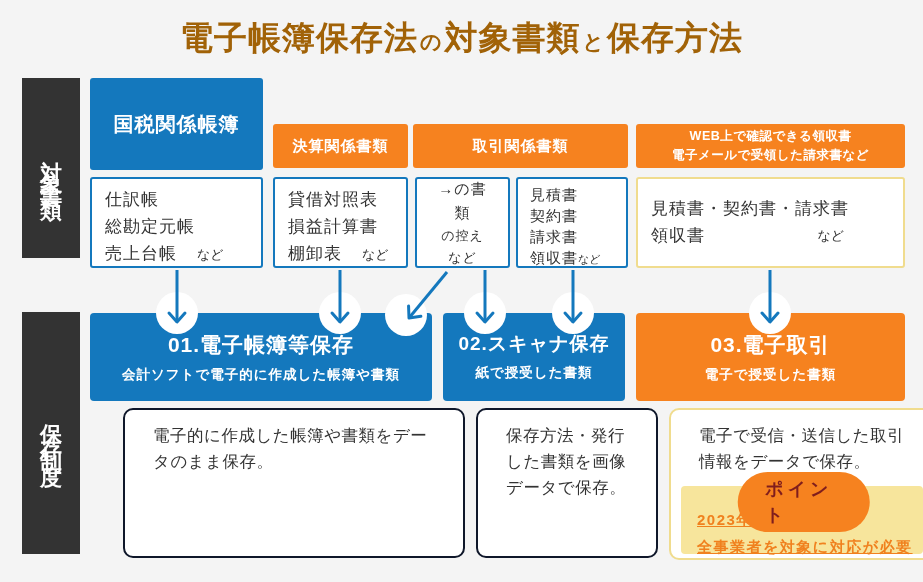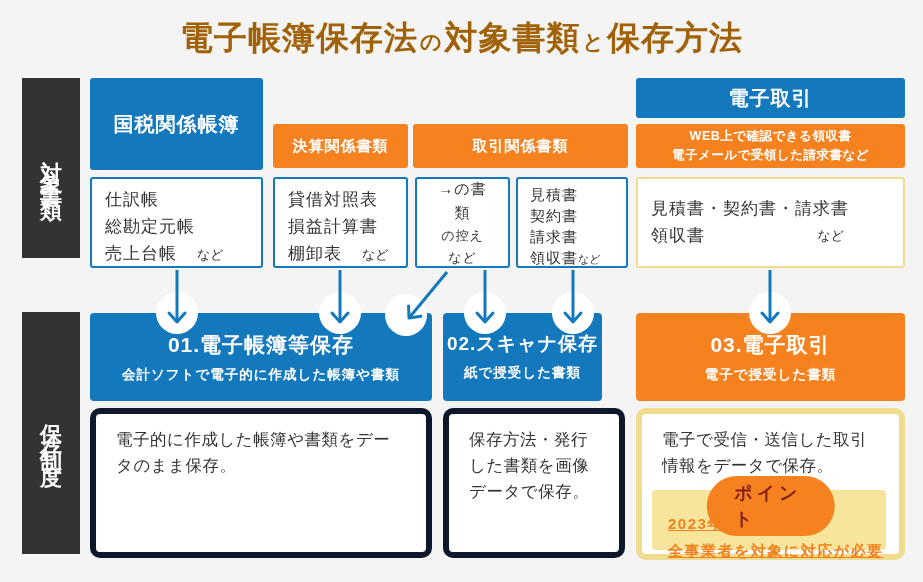--- a/index.html
+++ b/index.html
@@ -71,29 +71,29 @@
   
   .method {
     position:absolute; top:313px; height:88px; border-radius:4px;
     color:#fff; text-align:center; padding-top:18px; letter-spacing:1px;
   }
   .method.blue   { background:#1478bd; }
   .method.orange { background:#f6821f; }
   .method .t { font-size:21px; font-weight:bold; }
   .method .s { font-size:13.5px; font-weight:bold; margin-top:7px; }
   .m1 { left:90px;  width:342px; }
-  .m2 { left:443px; width:159px; }
+  .m2 { left:443px; width:182px; }
   .m2 .t { font-size:19px; }
   .m3 { left:636px; width:269px; }
 
   
   .descbox {
     position:absolute; top:408px; height:150px;
-    background:#fff; border:6px solid #0f172a; border-radius:10px;
-    font-size:16.5px; line-height:26px; padding:12px 20px; letter-spacing:0.5px;
+    background:#fff; border:2px solid #0f172a; border-radius:10px;
+    font-size:16.5px; line-height:26px; padding:12px 28px; letter-spacing:0.5px;margin-left:33px;
   }
   .c1 { left:90px;  width:342px; }
   .c1 p { max-width:286px; }
   .c2 { left:443px; width:182px; }
   .c2 p { max-width:142px; }
   .c3 { left:636px; width:269px; height:152px; border-color:#f0dc8e; }
   .c3 p { max-width:214px; }
 
   
   .point-panel {
@@ -123,21 +123,20 @@
     <span class="small">と</span>
     <span class="big">保存方法</span>
   </div>
 
   <div class="vbar docs">対象書類</div>
   <div class="vbar system">保存制度</div>
 
   <div class="hdr blue h-books">国税関係帳簿</div>
   <div class="hdr orange h-kessan">決算関係書類</div>
   <div class="hdr orange h-torihiki">取引関係書類</div>
-  <div class="hdr blue h-etrans">電子取引</div>
   <div class="hdr orange h-web">
     <span>WEB上で確認できる領収書</span>
     <span>電子メールで受領した請求書など</span>
   </div>
 
   <div class="docbox d-books">
     <div>仕訳帳</div>
     <div>総勘定元帳</div>
     <div>
       <span>売上台帳</span><span class="inline-etc-gap"></span><span class="etc">など</span>

